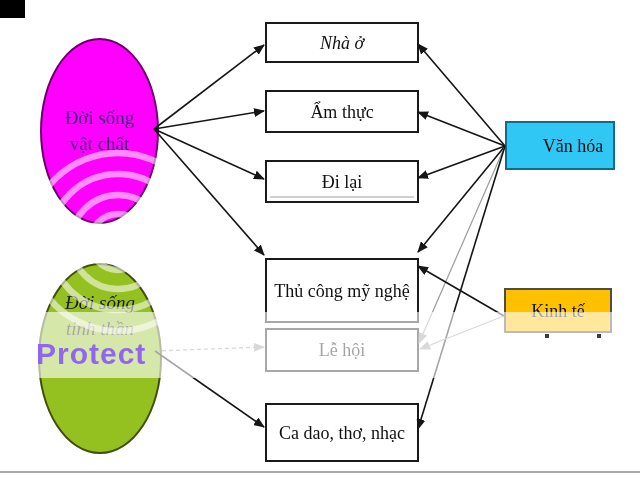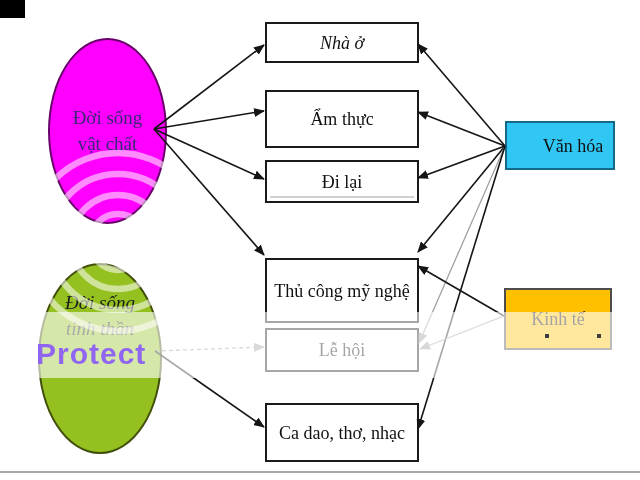--- a/index.html
+++ b/index.html
@@ -9,40 +9,40 @@
   }
   .corner-mark{position:absolute;left:0;top:0;width:25px;height:18px;background:#000;z-index:30;}
   .bottom-line{position:absolute;left:0;top:471px;width:640px;height:2px;background:#a8a8a8;z-index:5;}
 
   .ellipse{
     position:absolute;border-radius:50%;overflow:hidden;
     display:flex;align-items:center;justify-content:center;
     text-align:center;z-index:1;
   }
   .ellipse .lbl{font-size:19px;line-height:26px;width:70px;}
-  .el-pink{left:48px;top:38px;width:115px;height:182px;border:2px solid #6b006b;}
+  .el-pink{left:40px;top:38px;width:115px;height:182px;border:2px solid #6b006b;}
   .el-pink .lbl{color:#3a2878;}
   .el-green{left:38px;top:263px;width:120px;height:187px;border:2px solid #414f0a;
     align-items:flex-start;}
   .el-green .lbl{color:#1c1c1c;padding-top:25px;}
 
   .box{
     position:absolute;display:flex;align-items:center;justify-content:center;
     text-align:center;font-size:18px;line-height:22px;color:#111;z-index:1;
     box-sizing:border-box;background:#fff;border:2px solid #1a1a1a;
   }
   .cbox{left:265px;width:154px;padding:0 6px;}
   .b-nhao{top:22px;height:41px;font-style:italic;}
-  .b-amthuc{top:90px;height:58px;}
+  .b-amthuc{top:90px;height:43px;}
   .b-dilai{top:160px;height:43px;}
   .b-thucong{top:233px;height:65px;margin-top:25px;}
   .b-lehoi{top:328px;height:44px;}
   .b-cadao{top:403px;height:59px;}
   .b-vanhoa{left:505px;top:121px;width:110px;height:49px;border:2px solid #136a8a;}
-  .b-kinhte{left:504px;top:288px;width:108px;height:62px;border:2px solid #4d4d4d;}
+  .b-kinhte{left:504px;top:288px;width:108px;height:45px;border:2px solid #4d4d4d;}
 
   .kinhte-dot{position:absolute;width:4px;height:4px;background:#3c3c3c;z-index:25;}
   .dilai-artifact{position:absolute;left:270px;top:196px;width:144px;height:2px;
     background:rgba(150,150,150,0.45);z-index:4;}
 
   #overlay{position:absolute;left:0;top:0;width:640px;height:480px;z-index:10;pointer-events:none;}
 
   .wm-bar{position:absolute;left:0;top:312px;width:640px;height:66px;
     background:rgba(255,255,255,0.62);z-index:20;}
   .wm-protect{

